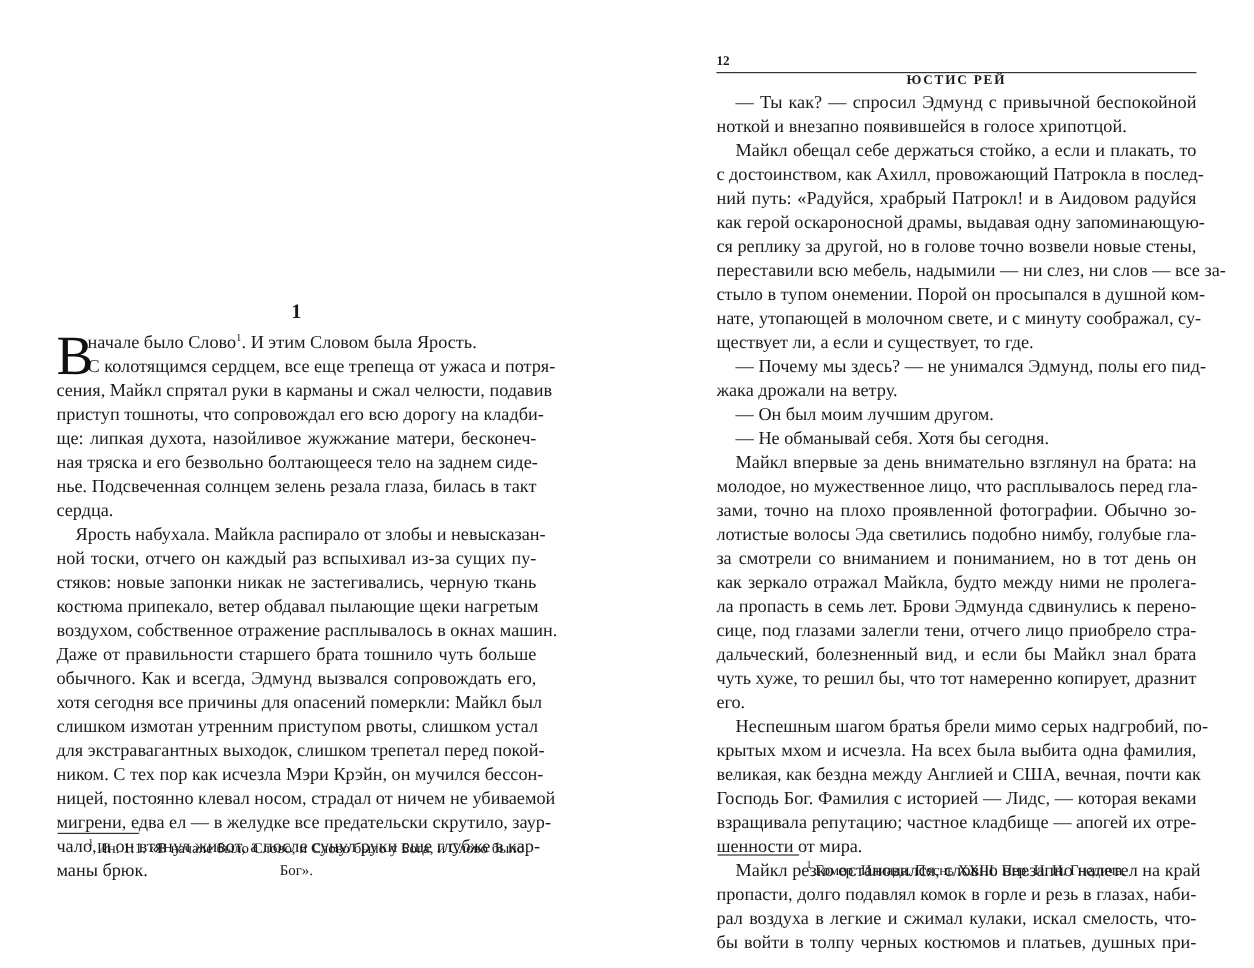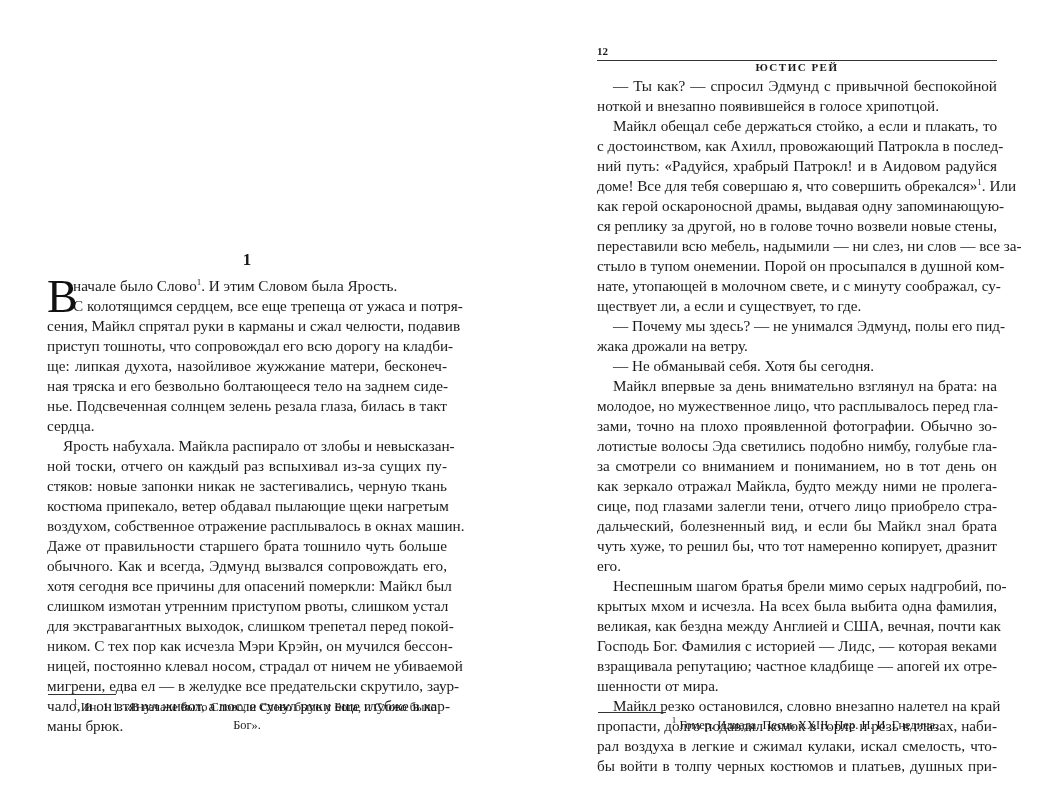--- a/index.html
+++ b/index.html
@@ -79,36 +79,37 @@
     <span class="folio">12</span>
     <span class="rh-title">ЮСТИС РЕЙ</span>
   </div>
 
   <div class="text-block" style="left:75px; top:76px;">
     <span class="line indent">— Ты как? — спросил Эдмунд с привычной беспокойной</span>
     <span class="line last">ноткой и внезапно появившейся в голосе хрипотцой.</span>
     <span class="line indent">Майкл обещал себе держаться стойко, а если и плакать, то</span>
     <span class="line">с достоинством, как Ахилл, провожающий Патрокла в послед-</span>
     <span class="line">ний путь: «Радуйся, храбрый Патрокл! и в Аидовом радуйся</span>
-    <span class="line"><span>доме! Все для тебя совершаю я, что совершить обрекался»</span><sup>1</sup><span>. Или</span></span>
     <span class="line">как герой оскароносной драмы, выдавая одну запоминающую-</span>
     <span class="line">ся реплику за другой, но в голове точно возвели новые стены,</span>
     <span class="line">переставили всю мебель, надымили — ни слез, ни слов — все за-</span>
     <span class="line">стыло в тупом онемении. Порой он просыпался в душной ком-</span>
     <span class="line">нате, утопающей в молочном свете, и с минуту соображал, су-</span>
     <span class="line last">ществует ли, а если и существует, то где.</span>
     <span class="line indent">— Почему мы здесь? — не унимался Эдмунд, полы его пид-</span>
     <span class="line last">жака дрожали на ветру.</span>
+    <span class="line indent last">— Он был моим лучшим другом.</span>
     <span class="line indent last">— Не обманывай себя. Хотя бы сегодня.</span>
     <span class="line indent">Майкл впервые за день внимательно взглянул на брата: на</span>
     <span class="line">молодое, но мужественное лицо, что расплывалось перед гла-</span>
     <span class="line">зами, точно на плохо проявленной фотографии. Обычно зо-</span>
     <span class="line">лотистые волосы Эда светились подобно нимбу, голубые гла-</span>
     <span class="line">за смотрели со вниманием и пониманием, но в тот день он</span>
     <span class="line">как зеркало отражал Майкла, будто между ними не пролега-</span>
+    <span class="line">ла пропасть в семь лет. Брови Эдмунда сдвинулись к перено-</span>
     <span class="line">сице, под глазами залегли тени, отчего лицо приобрело стра-</span>
     <span class="line">дальческий, болезненный вид, и если бы Майкл знал брата</span>
     <span class="line">чуть хуже, то решил бы, что тот намеренно копирует, дразнит</span>
     <span class="line last">его.</span>
     <span class="line indent">Неспешным шагом братья брели мимо серых надгробий, по-</span>
     <span class="line">крытых мхом и исчезла. На всех была выбита одна фамилия,</span>
     <span class="line">великая, как бездна между Англией и США, вечная, почти как</span>
     <span class="line">Господь Бог. Фамилия с историей — Лидс, — которая веками</span>
     <span class="line">взращивала репутацию; частное кладбище — апогей их отре-</span>
     <span class="line last">шенности от мира.</span>

